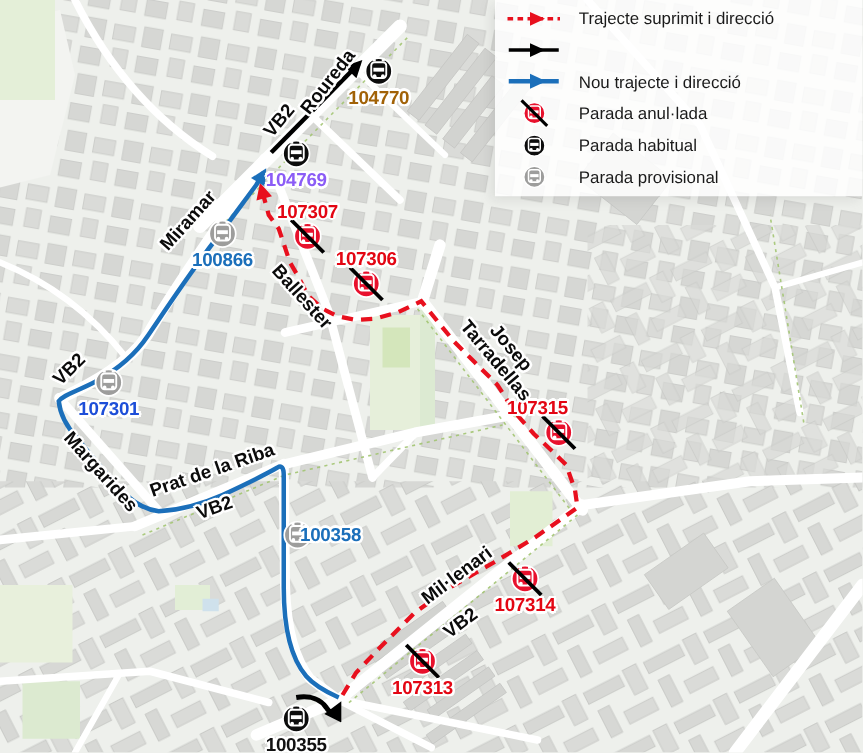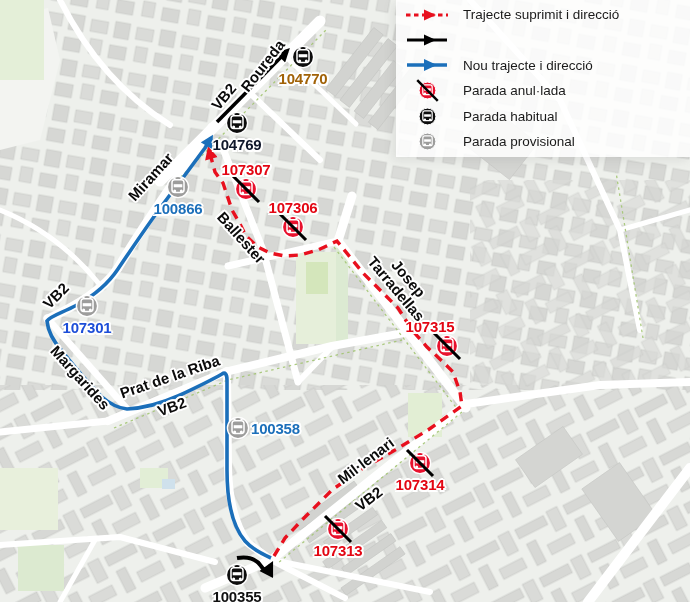--- a/index.html
+++ b/index.html
@@ -143,21 +143,21 @@
       <div class="stop-label" style="color: #a16207; left: 303px; top: 70px; transform: translateX(-50%);">104770</div>
       <div class="stop-icon" style="left: 237px; top: 123px;"><svg width="30" height="30" viewBox="-15 -15 30 30">
           <circle r="10.6" fill="#0d0d0d" stroke="#fff" stroke-width="1.4"></circle>
           <rect x="-6" y="-7.2" width="12" height="12.6" rx="2.6" fill="none" stroke="#fff" stroke-width="1.5"></rect>
           <rect x="-4.3" y="-2.8" width="8.6" height="3.1" fill="#fff"></rect>
           <circle cx="-3.3" cy="3.9" r="1.5" fill="#fff"></circle>
           <circle cx="3.3" cy="3.9" r="1.5" fill="#fff"></circle>
           <rect x="-4.8" y="-9.7" width="2.4" height="1.7" fill="#fff"></rect>
           <rect x="2.4" y="-9.7" width="2.4" height="1.7" fill="#fff"></rect>
         </svg></div>
-      <div class="stop-label" style="color: #0f172a; left: 237px; top: 136px; transform: translateX(-50%);">104769</div>
+      <div class="stop-label" style="color: #8b5cf6; left: 237px; top: 136px; transform: translateX(-50%);">104769</div>
       <div class="stop-icon" style="left: 246px; top: 189px;"><svg width="30" height="30" viewBox="-15 -15 30 30">
           <circle r="10.6" fill="#e8112d" stroke="#fff" stroke-width="1.4"></circle>
           <rect x="-6" y="-7.2" width="12" height="12.6" rx="2.6" fill="none" stroke="#fff" stroke-width="1.5"></rect>
           <rect x="-4.3" y="-2.8" width="8.6" height="3.1" fill="#fff"></rect>
           <circle cx="-3.3" cy="3.9" r="1.5" fill="#fff"></circle>
           <circle cx="3.3" cy="3.9" r="1.5" fill="#fff"></circle>
           <rect x="-4.8" y="-9.7" width="2.4" height="1.7" fill="#fff"></rect>
           <rect x="2.4" y="-9.7" width="2.4" height="1.7" fill="#fff"></rect>
           <line x1="-13" y1="-13" x2="13" y2="13" stroke="#000" stroke-width="3.1"></line>
         </svg></div>
@@ -206,21 +206,21 @@
       <div class="stop-label" style="color: rgb(227, 6, 19); left: 430px; top: 318px; transform: translateX(-50%);">107315</div>
       <div class="stop-icon" style="left: 238px; top: 428px;"><svg width="30" height="30" viewBox="-15 -15 30 30">
           <circle r="10.6" fill="#9d9d9c" stroke="#fff" stroke-width="1.4"></circle>
           <rect x="-6" y="-7.2" width="12" height="12.6" rx="2.6" fill="none" stroke="#fff" stroke-width="1.5"></rect>
           <rect x="-4.3" y="-2.8" width="8.6" height="3.1" fill="#fff"></rect>
           <circle cx="-3.3" cy="3.9" r="1.5" fill="#fff"></circle>
           <circle cx="3.3" cy="3.9" r="1.5" fill="#fff"></circle>
           <rect x="-4.8" y="-9.7" width="2.4" height="1.7" fill="#fff"></rect>
           <rect x="2.4" y="-9.7" width="2.4" height="1.7" fill="#fff"></rect>
         </svg></div>
-      <div class="stop-label" style="color: rgb(27, 111, 186); left: 251px; top: 428px; transform: translateY(-50%);">100358</div>
+      <div class="stop-label" style="color: rgb(27, 111, 186); left: 240px; top: 428px; transform: translateY(-50%);">100358</div>
       <div class="stop-icon" style="left: 420px; top: 463px;"><svg width="30" height="30" viewBox="-15 -15 30 30">
           <circle r="10.6" fill="#e8112d" stroke="#fff" stroke-width="1.4"></circle>
           <rect x="-6" y="-7.2" width="12" height="12.6" rx="2.6" fill="none" stroke="#fff" stroke-width="1.5"></rect>
           <rect x="-4.3" y="-2.8" width="8.6" height="3.1" fill="#fff"></rect>
           <circle cx="-3.3" cy="3.9" r="1.5" fill="#fff"></circle>
           <circle cx="3.3" cy="3.9" r="1.5" fill="#fff"></circle>
           <rect x="-4.8" y="-9.7" width="2.4" height="1.7" fill="#fff"></rect>
           <rect x="2.4" y="-9.7" width="2.4" height="1.7" fill="#fff"></rect>
           <line x1="-13" y1="-13" x2="13" y2="13" stroke="#000" stroke-width="3.1"></line>
         </svg></div>

